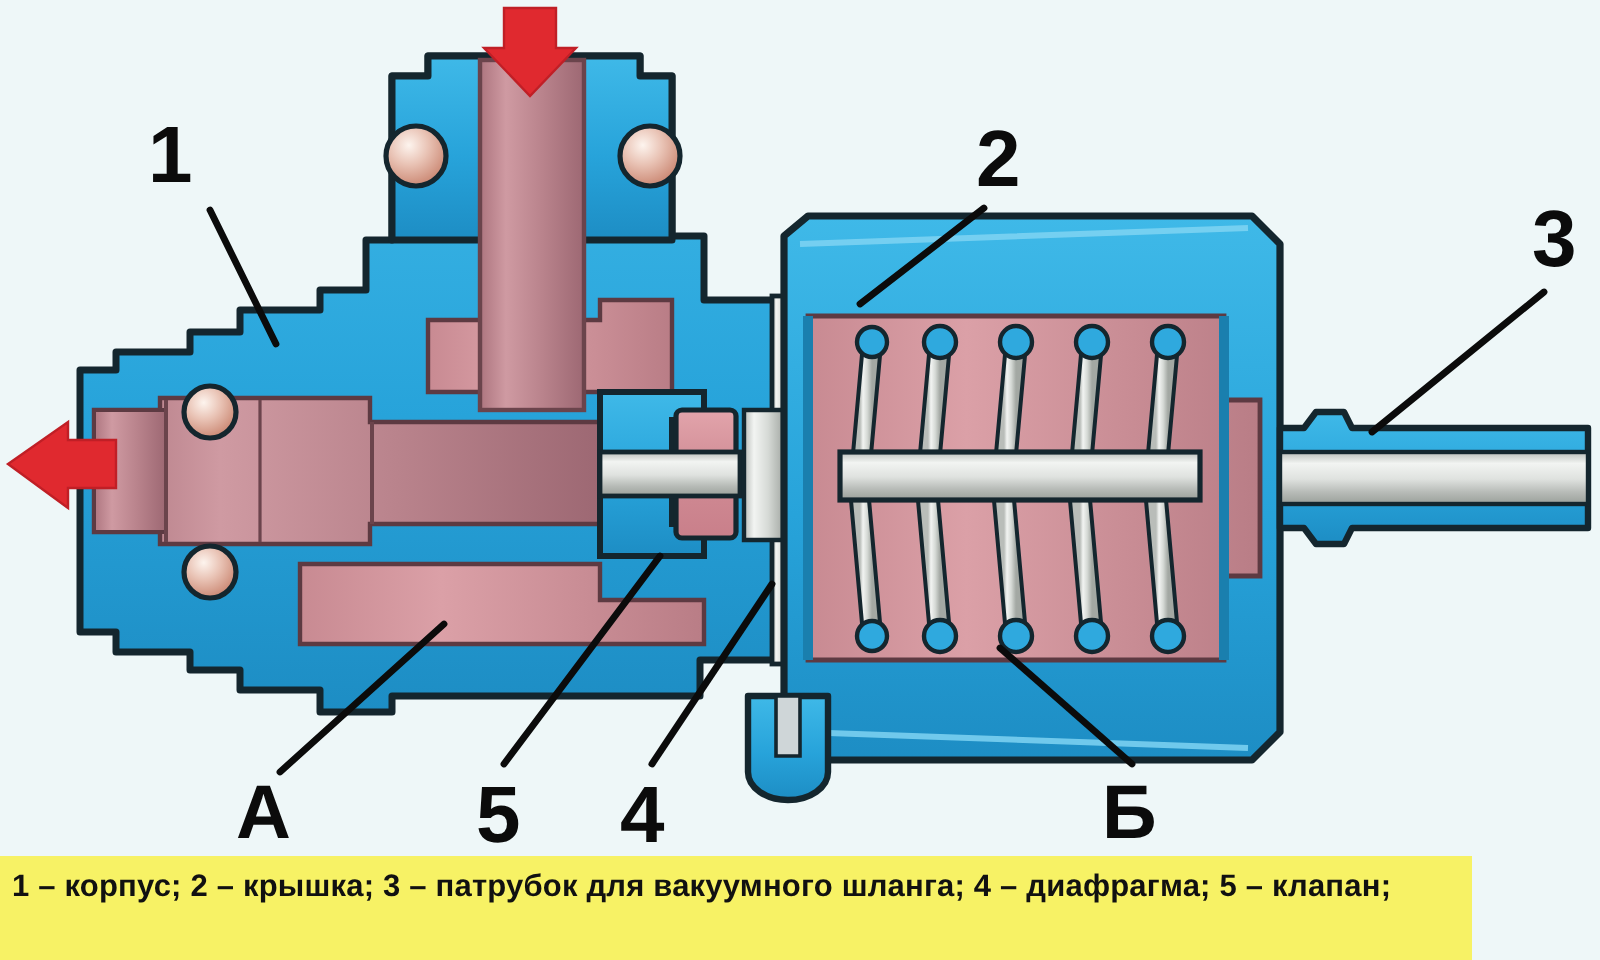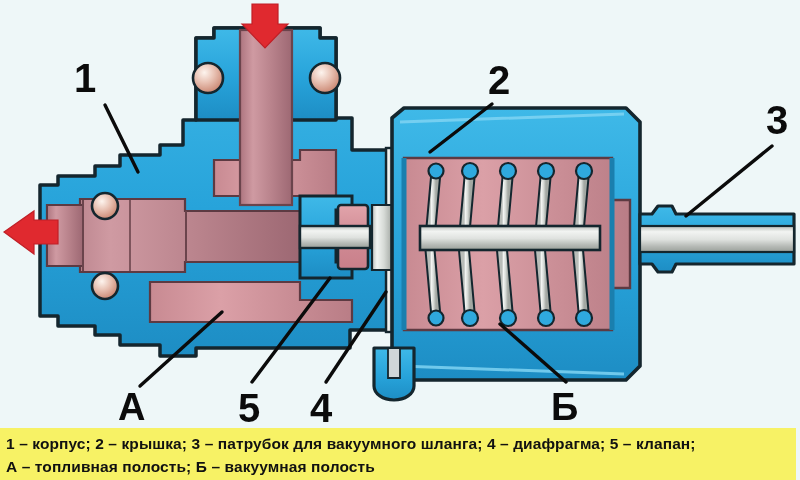--- a/index.html
+++ b/index.html
@@ -5,21 +5,21 @@
   html,body{margin:0;padding:0;}
   body{
     width:800px;height:480px;overflow:hidden;
     background:#eef7f8;
     font-family:"Liberation Sans", sans-serif;
     position:relative;
   }
   #stage{position:absolute;left:0;top:0;width:800px;height:480px;}
   #svg{position:absolute;left:0;top:0;}
   .cap-bar{
-    position:absolute;left:0;top:428px;width:796px;height:52px;
+    position:absolute;left:0;top:428px;width:736px;height:52px;
     background:#f7f265;
     box-sizing:border-box;
     padding:4px 6px 0 6px;
   }
   .cap-line{
     font-family:"Liberation Sans", sans-serif;
     font-weight:bold;
     font-size:15.5px;
     line-height:23px;
     color:#111111;
@@ -231,16 +231,15 @@
   <div class="callout num" style="left:74px;  top:58px;">1</div>
   <div class="callout num" style="left:488px; top:60px;">2</div>
   <div class="callout num" style="left:766px; top:100px;">3</div>
   <div class="callout letter" style="left:118px; top:388px;">А</div>
   <div class="callout num" style="left:238px; top:388px;">5</div>
   <div class="callout num" style="left:310px; top:388px;">4</div>
   <div class="callout letter" style="left:551px; top:388px;">Б</div>
 
   <div class="cap-bar">
     <div class="cap-line">1 – корпус; 2 – крышка; 3 – патрубок для вакуумного шланга; 4 – диафрагма; 5 – клапан;</div>
-    <div class="cap-line">А – топливная полость; Б – вакуумная полость</div>
   </div>
 
 </div>
 
 </body></html>

